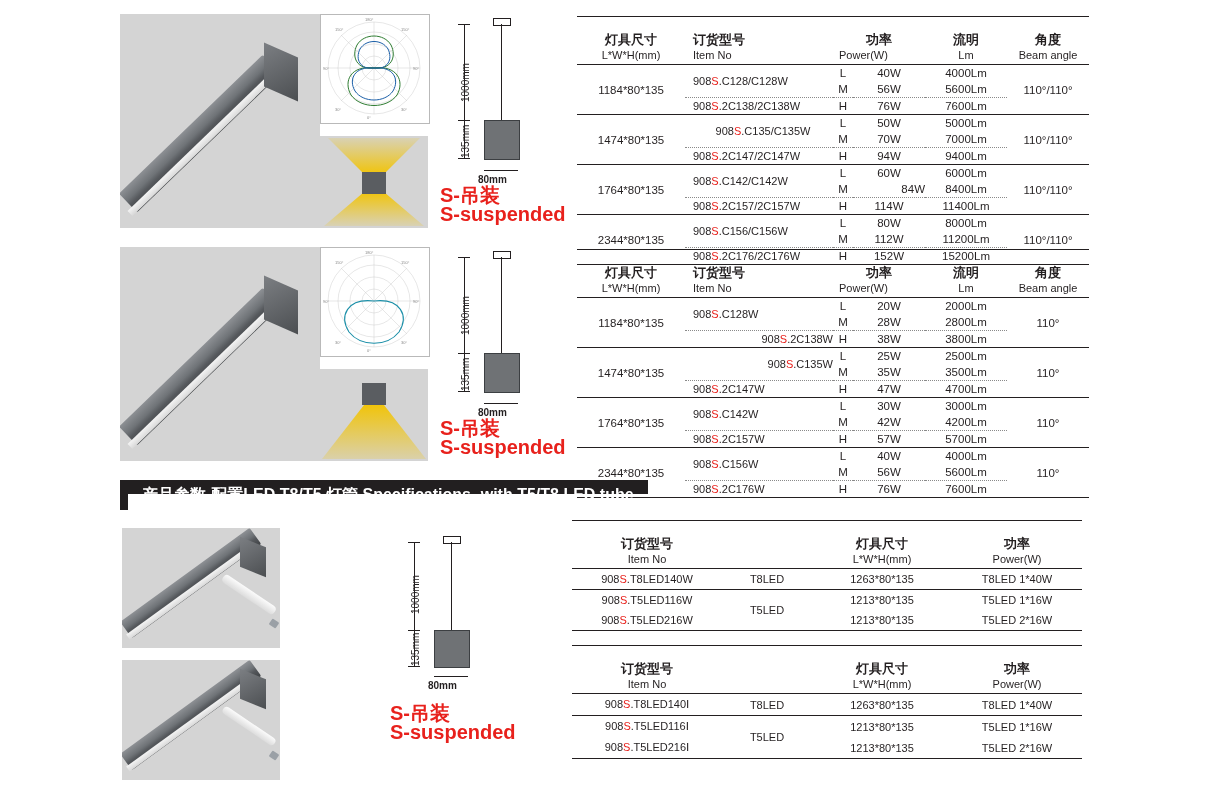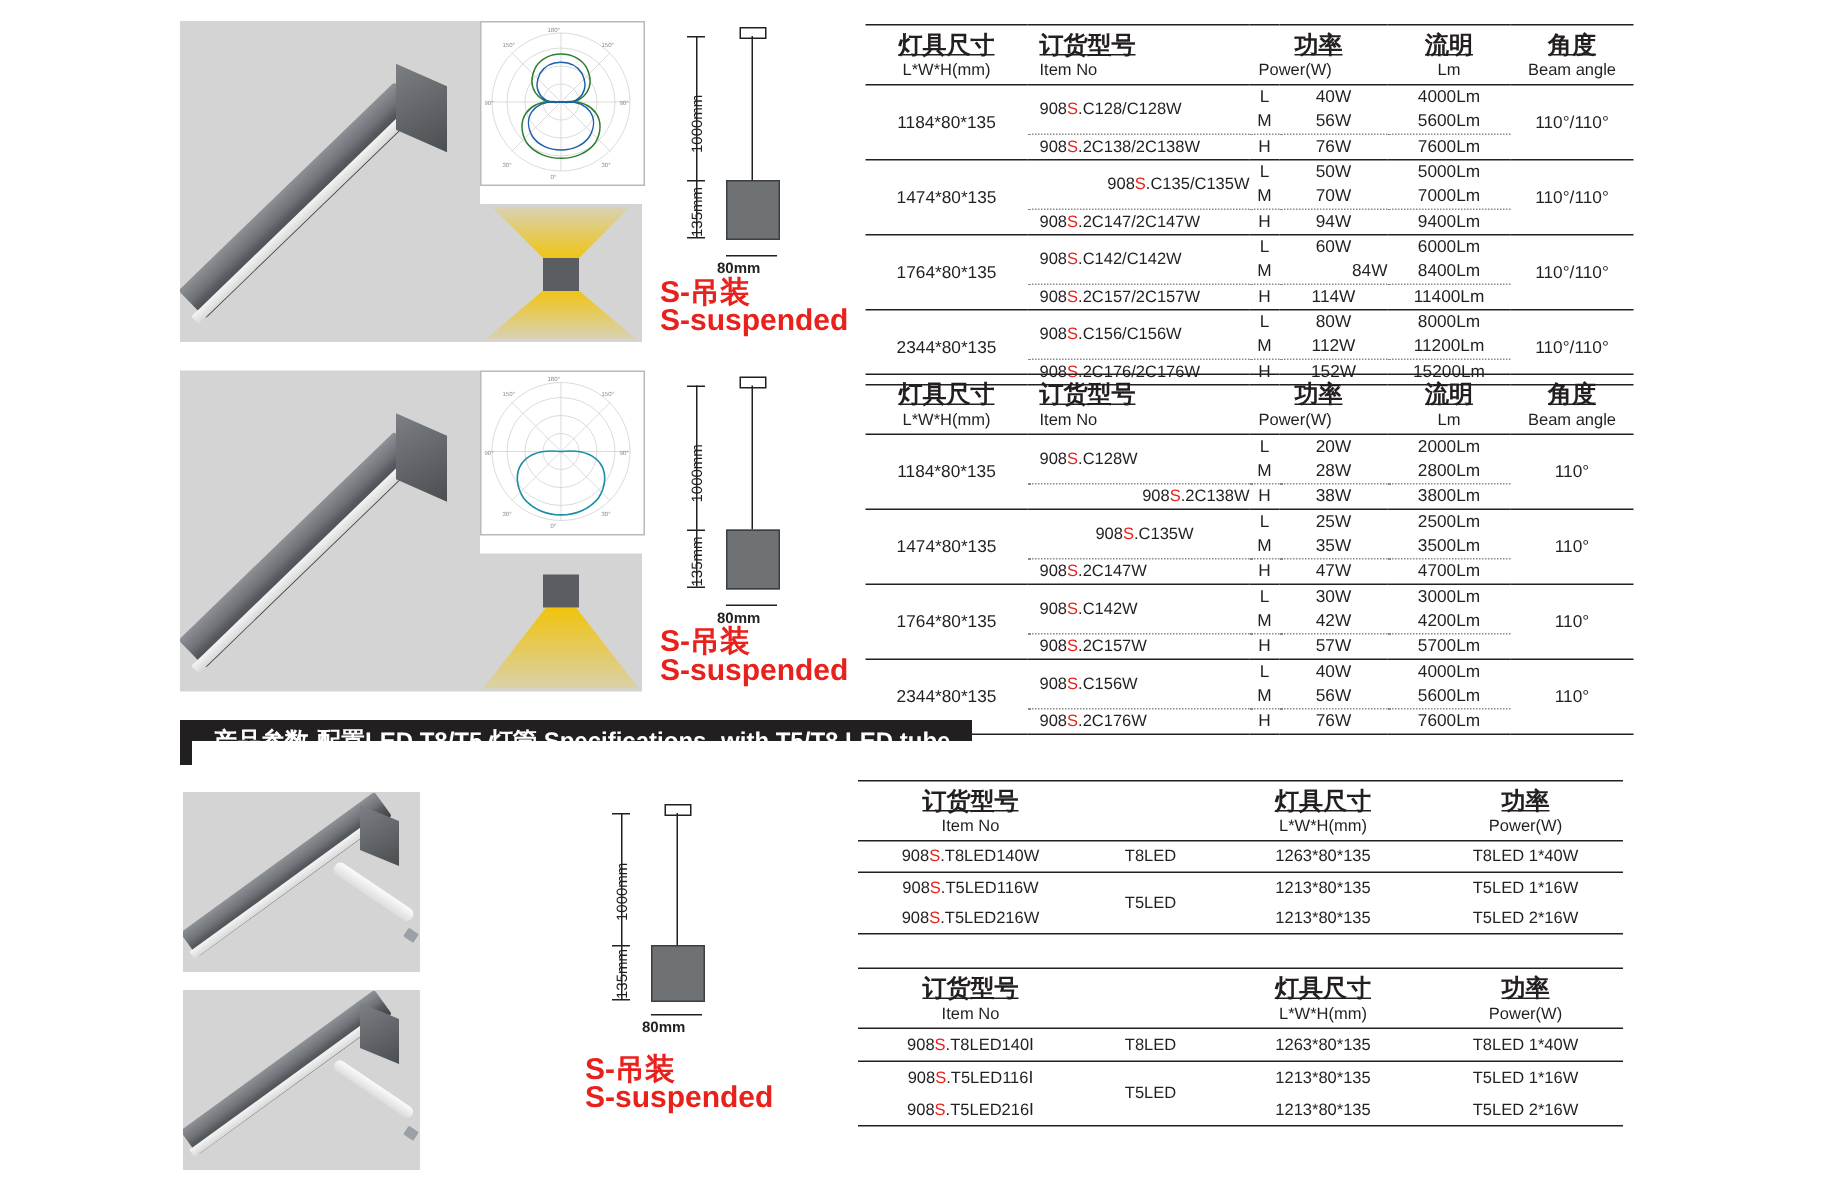--- a/index.html
+++ b/index.html
@@ -59,21 +59,21 @@
   .suspend-label .cn{color:#e8211c;}
   .suspend-label .en{color:#e8211c;}
 
   
   table.spec{
     position:absolute;border-collapse:collapse;font-size:11px;color:#231f20;
   }
   table.spec td,table.spec th{
     padding:0;font-weight:normal;text-align:center;vertical-align:middle;
   }
-  table.spec .hdr-cn{font-size:16px;font-weight:bold;padding-top:3px;text-decoration:underline;}
+  table.spec .hdr-cn{font-size:13px;font-weight:bold;padding-top:14px;}
   table.spec .hdr-en{font-size:11px;padding-bottom:3px;}
   .thead-top{border-top:1.6px solid #231f20;}
   .thead-bot{border-bottom:1.2px solid #231f20;}
   .tfoot{border-bottom:1.6px solid #231f20;}
   .rowsep{border-bottom:1px solid #231f20;}
   .dotsep{border-bottom:1px dotted #8a8a8a;}
   .red{color:#e8211c;}
   .cell-pad{padding:2px 4px;}
   .num{font-size:11.5px;}
 
@@ -201,21 +201,21 @@
           <td class="num">5600Lm</td>
         </tr>
         <tr class="rowsep">
           <td class="cell-pad" style="text-align: left; padding-left: 8px;"><span>908</span><span class="red">S</span><span>.2C138/2C138W</span></td>
           <td class="num" style="width: 20px;">H</td>
           <td class="num" style="padding: 2px 0px;">76W</td>
           <td class="num">7600Lm</td>
         </tr>
         <tr>
           <td rowspan="3" class="num">1474*80*135</td>
-          <td class="cell-pad" rowspan="2" style="text-align: right; padding-left: 8px;"><span>908</span><span class="red">S</span><span>.C135/C135W</span></td>
+          <td class="cell-pad" rowspan="2" style="text-align: center; padding-left: 8px;"><span>908</span><span class="red">S</span><span>.C135/C135W</span></td>
           <td class="num" style="width: 20px;">L</td>
           <td class="num" style="padding: 2px 0px;">50W</td>
           <td class="num">5000Lm</td>
           <td rowspan="3" class="num">110°/110°</td>
         </tr>
         <tr class="dotsep">
           <td class="num" style="width: 20px;">M</td>
           <td class="num" style="padding: 2px 0px;">70W</td>
           <td class="num">7000Lm</td>
         </tr>
@@ -365,21 +365,21 @@
           <td class="num">2800Lm</td>
         </tr>
         <tr class="rowsep">
           <td class="cell-pad" style="text-align: right; padding-left: 8px;"><span>908</span><span class="red">S</span><span>.2C138W</span></td>
           <td class="num" style="width: 20px;">H</td>
           <td class="num" style="padding: 2px 0px;">38W</td>
           <td class="num">3800Lm</td>
         </tr>
         <tr>
           <td rowspan="3" class="num">1474*80*135</td>
-          <td class="cell-pad" rowspan="2" style="text-align: center; padding-left: 8px; margin-left: 36px;"><span>908</span><span class="red">S</span><span>.C135W</span></td>
+          <td class="cell-pad" rowspan="2" style="text-align: right; padding-left: 8px; margin-left: 36px;"><span>908</span><span class="red">S</span><span>.C135W</span></td>
           <td class="num" style="width: 20px;">L</td>
           <td class="num" style="padding: 2px 0px;">25W</td>
           <td class="num">2500Lm</td>
           <td rowspan="3" class="num">110°</td>
         </tr>
         <tr class="dotsep">
           <td class="num" style="width: 20px;">M</td>
           <td class="num" style="padding: 2px 0px;">35W</td>
           <td class="num">3500Lm</td>
         </tr>

